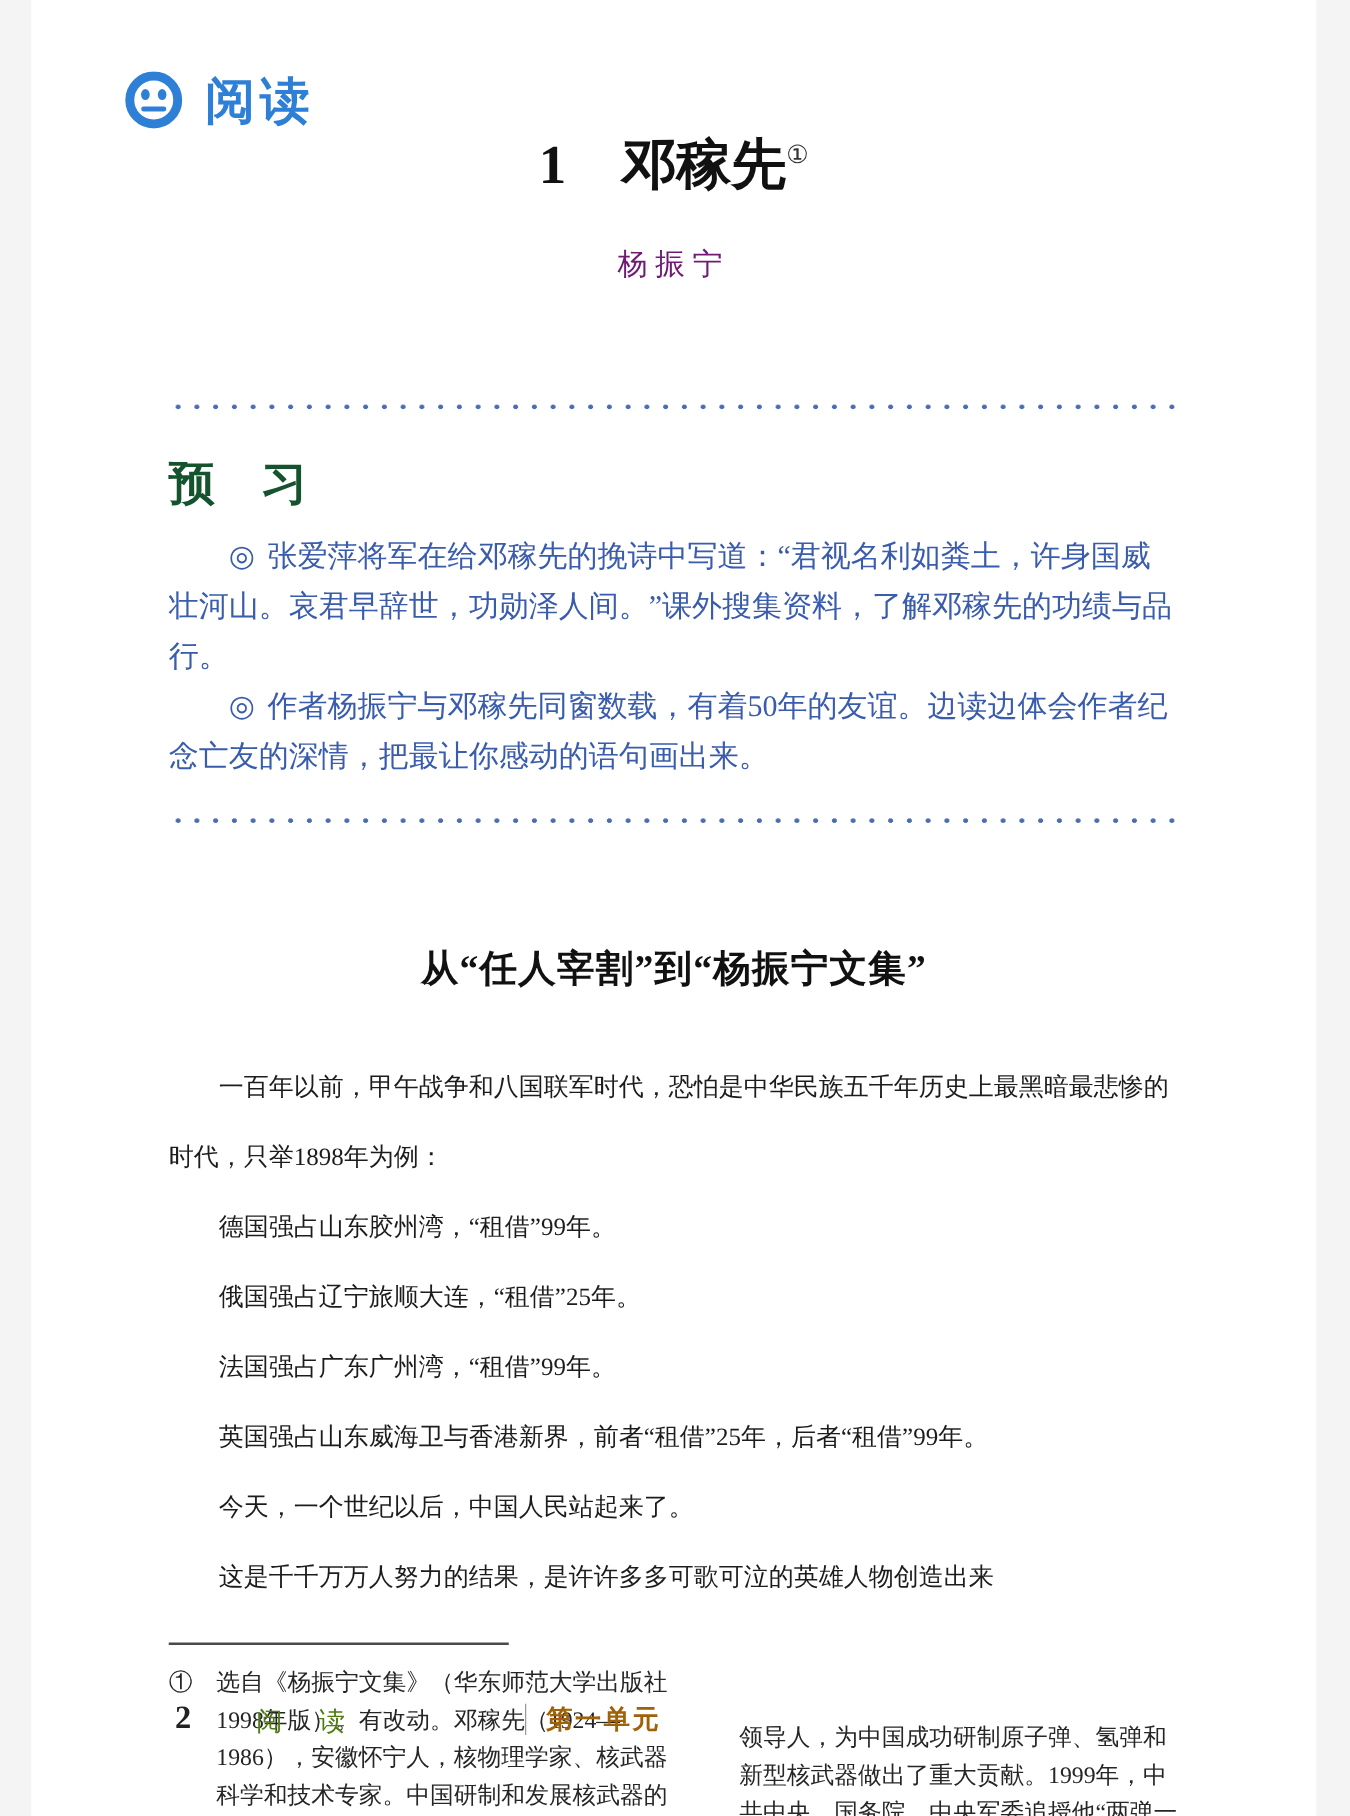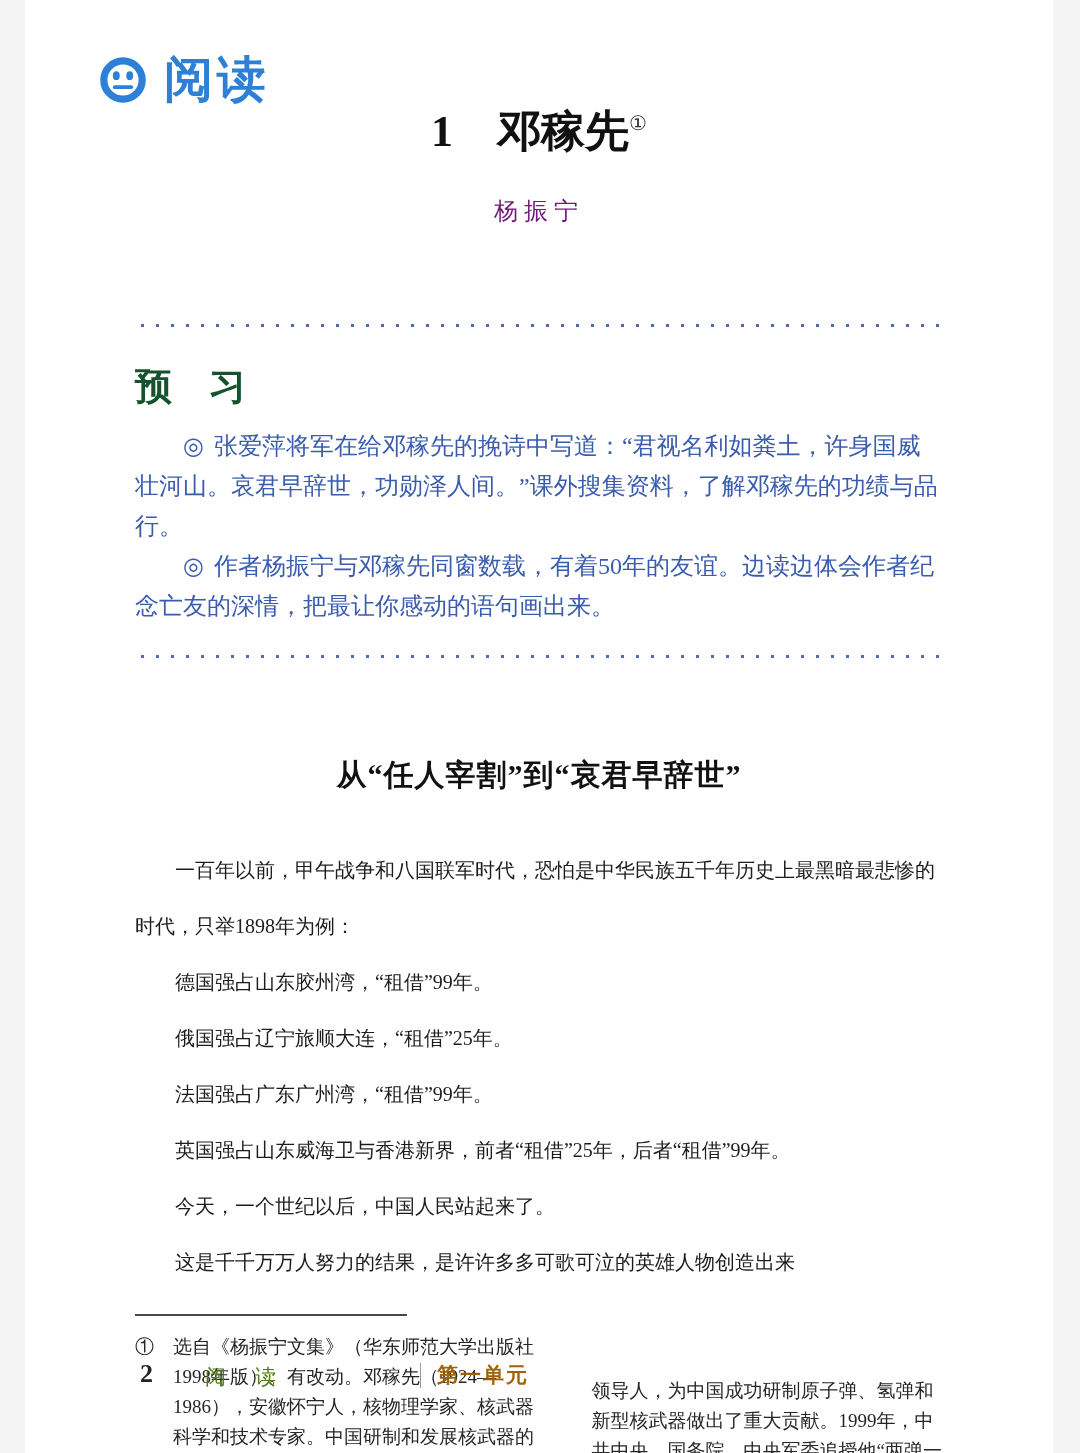--- a/index.html
+++ b/index.html
@@ -19,21 +19,21 @@
     box-sizing:border-box;
   }
   
   .header-row{
     display:flex;align-items:center;gap:18px;
     padding-top:56px;margin-left:-35px;height:48px;
   }
   .logo-icon{width:46px;height:46px;flex:0 0 auto;}
   .logo-label{
     font-family:"Liberation Sans","DejaVu Sans",sans-serif;
-    font-size:49px;font-weight:700;color:#2e7fd6;letter-spacing:4px;
+    font-size:40px;font-weight:700;color:#2e7fd6;letter-spacing:4px;
   }
   
   .title{
     margin:2px 0 0 0;text-align:center;
     font-size:44px;font-weight:700;line-height:1.2;color:#111;
   }
   .title-num{margin-right:44px;}
   .fn-ref{font-size:20px;font-weight:400;vertical-align:super;line-height:0;color:#333;}
   .author{
     margin-top:36px;text-align:center;
@@ -125,21 +125,21 @@
 
   <div class="preview-heading">预　习</div>
 
   <div class="preview-items">
     <p class="preview-item"><span class="bullet">◎</span><span>张爱萍将军在给邓稼先的挽诗中写道：“君视名利如粪土，许身国威壮河山。哀君早辞世，功勋泽人间。”课外搜集资料，了解邓稼先的功绩与品行。</span></p>
     <p class="preview-item"><span class="bullet">◎</span><span>作者杨振宁与邓稼先同窗数载，有着50年的友谊。边读边体会作者纪念亡友的深情，把最让你感动的语句画出来。</span></p>
   </div>
 
   <div class="dot-divider second"></div>
 
-  <h2 class="section-heading">从“任人宰割”到“哀君早辞世”</h2>
+  <h2 class="section-heading">从“任人宰割”到“杨振宁文集”</h2>
 
   <div class="body-text">
     <p>一百年以前，甲午战争和八国联军时代，恐怕是中华民族五千年历史上最黑暗最悲惨的时代，只举1898年为例：</p>
     <p>德国强占山东胶州湾，“租借”99年。</p>
     <p>俄国强占辽宁旅顺大连，“租借”25年。</p>
     <p>法国强占广东广州湾，“租借”99年。</p>
     <p>英国强占山东威海卫与香港新界，前者“租借”25年，后者“租借”99年。</p>
     <p>今天，一个世纪以后，中国人民站起来了。</p>
     <p>这是千千万万人努力的结果，是许许多多可歌可泣的英雄人物创造出来</p>
   </div>

